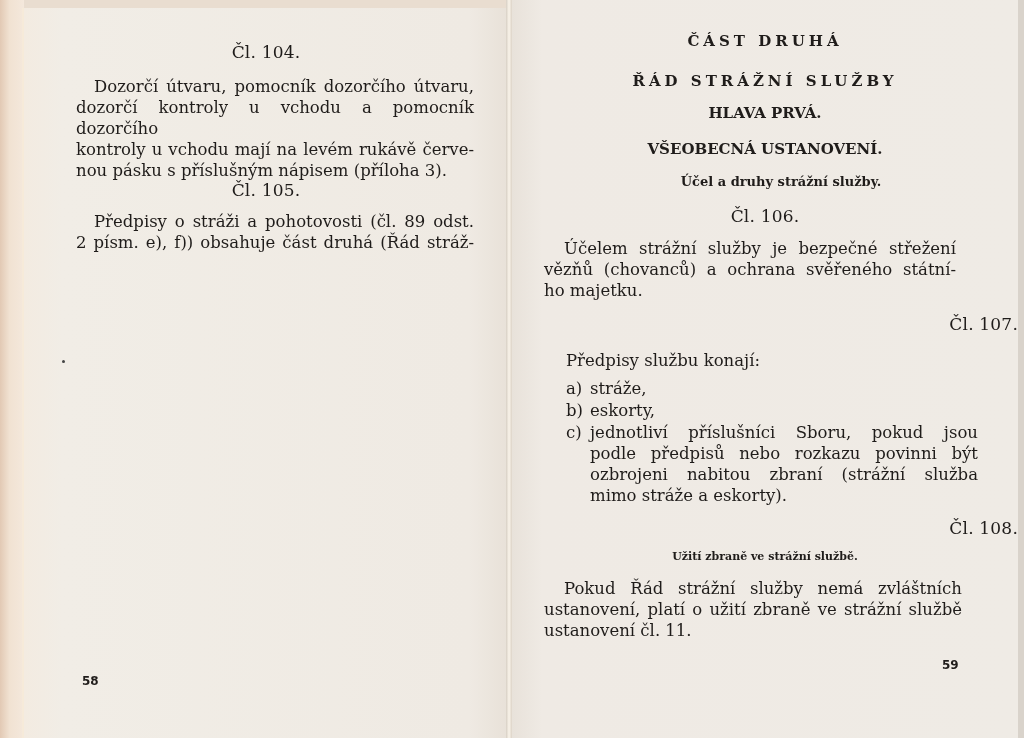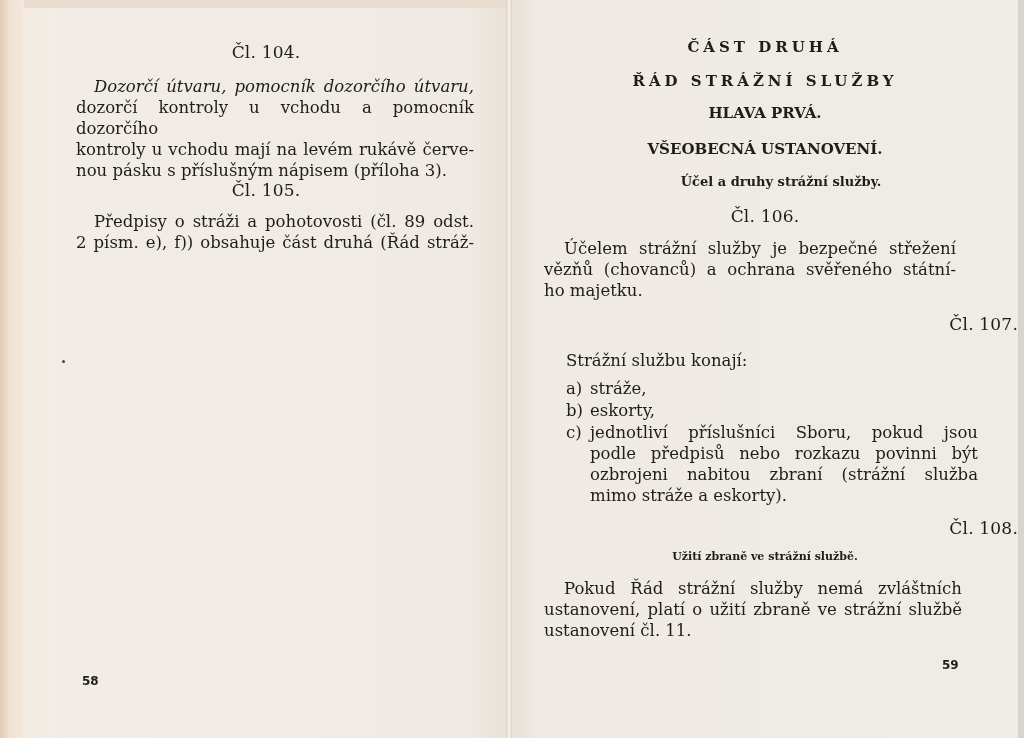--- a/index.html
+++ b/index.html
@@ -60,58 +60,58 @@
   </style>
 </head>
 <body>
 
 <div class="edge-left"></div>
 
 <div class="page page-left">
   <div class="art center" style="left:0;width:484px;top:34px;">Čl. 104.</div>
 
   <div class="para" style="left:52px;width:398px;top:68px;">
-    <span class="line" style="text-indent:18px;font-style:italic;">Dozorčí útvaru, pomocník dozorčího útvaru,</span>
+    <span class="line" style="text-indent:18px;">Dozorčí útvaru, pomocník dozorčího útvaru,</span>
     <span class="line">dozorčí kontroly u vchodu a pomocník dozorčího</span>
     <span class="line">kontroly u vchodu mají na levém rukávě červe-</span>
     <span class="line last">nou pásku s příslušným nápisem (příloha 3).</span>
   </div>
 
   <div class="art center" style="left:0;width:484px;top:172px;">Čl. 105.</div>
 
   <div class="para" style="left:52px;width:398px;top:203px;">
     <span class="line" style="text-indent:18px;">Předpisy o stráži a pohotovosti (čl. 89 odst.</span>
     <span class="line">2 písm. e), f)) obsahuje část druhá (Řád stráž-</span>
   </div>
 
   <div class="dot" style="left:38px;top:352px;"></div>
 
   <div class="page-num" style="left:58px;top:666px;">58</div>
 </div>
 
 <div class="gutter"></div>
 
 <div class="page page-right">
-  <div class="head spaced" style="left:0;width:506px;top:38px;">ČÁST DRUHÁ</div>
+  <div class="head spaced" style="left:0;width:506px;top:32px;">ČÁST DRUHÁ</div>
   <div class="head spaced" style="left:0;width:506px;top:72px;">ŘÁD STRÁŽNÍ SLUŽBY</div>
   <div class="head" style="left:0;width:506px;top:104px;font-size:15px;">HLAVA PRVÁ.</div>
   <div class="head" style="left:0;width:506px;top:140px;font-size:15px;">VŠEOBECNÁ USTANOVENÍ.</div>
   <div class="head" style="left:16px;width:506px;top:174px;font-size:13px;">Účel a druhy strážní služby.</div>
 
   <div class="art center" style="left:0;width:506px;top:206px;">Čl. 106.</div>
 
   <div class="para" style="left:32px;width:412px;top:238px;">
     <span class="line" style="text-indent:20px;">Účelem strážní služby je bezpečné střežení</span>
     <span class="line">vězňů (chovanců) a ochrana svěřeného státní-</span>
     <span class="line last">ho majetku.</span>
   </div>
 
   <div class="art center" style="left:0;width:506px;top:314px;text-align:right;">Čl. 107.</div>
 
-  <div class="para" style="left:54px;width:390px;top:350px;">Strážní službu konají:</div>
+  <div class="para" style="left:54px;width:390px;top:350px;">Předpisy službu konají:</div>
 
   <div class="list-item" style="left:54px;top:378px;width:412px;height:21px;">
     <span class="lbl">a)</span>
     <span class="txt">stráže,</span>
   </div>
   <div class="list-item" style="left:54px;top:400px;width:412px;height:21px;">
     <span class="lbl">b)</span>
     <span class="txt">eskorty,</span>
   </div>
   <div class="list-item" style="left:54px;top:422px;width:412px;height:84px;">

